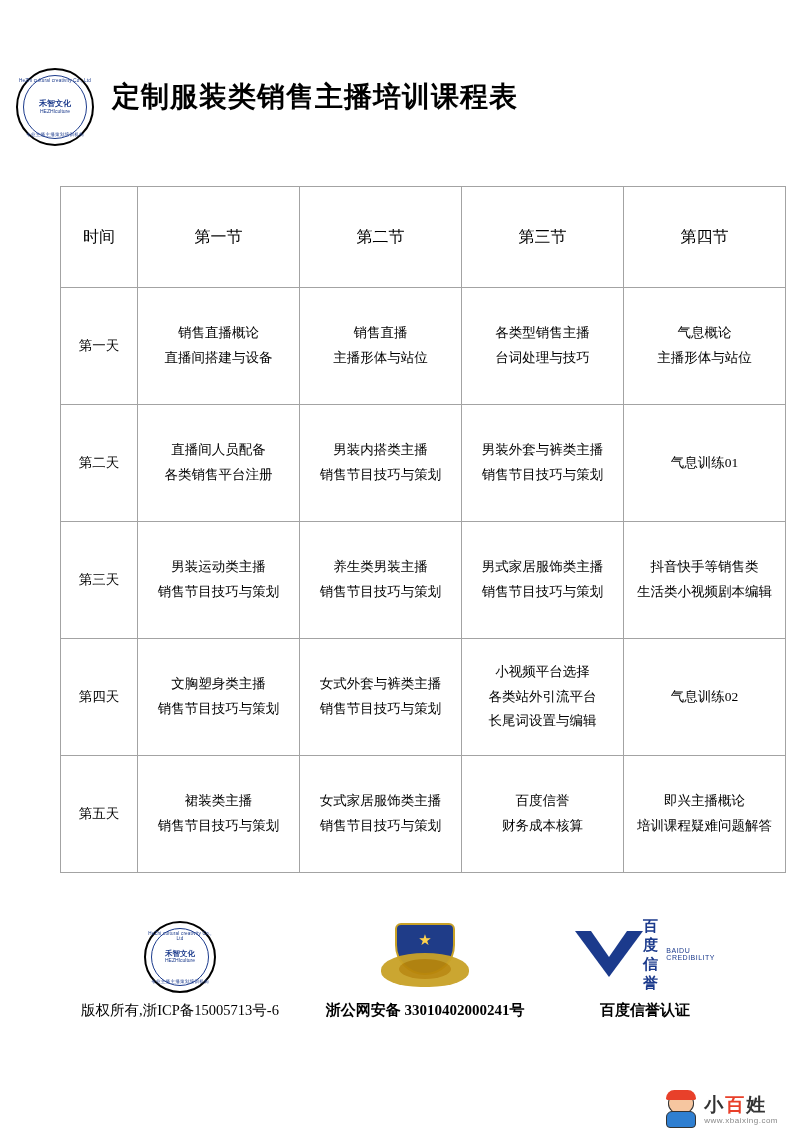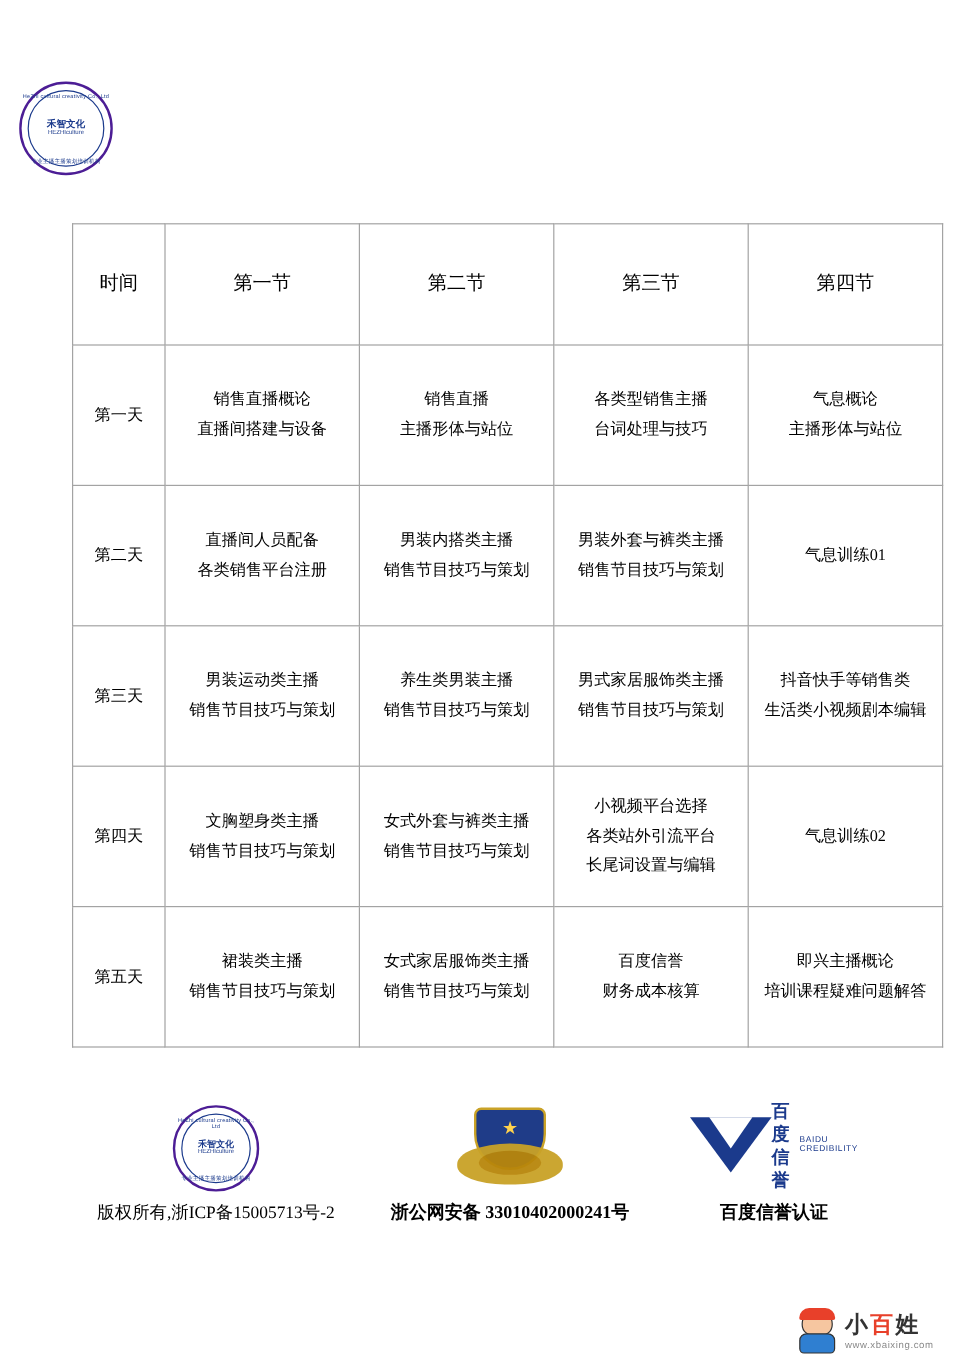--- a/index.html
+++ b/index.html
@@ -25,21 +25,21 @@
   .logo-wrap {
     width: 110px;
     display: flex;
     justify-content: center;
     padding-top: 8px;
   }
   .seal {
     width: 78px;
     height: 78px;
     border-radius: 50%;
-    border: 2px solid #4c1d95;
+    border: 2px solid #000000;
     position: relative;
     display: flex;
     align-items: center;
     justify-content: center;
     box-sizing: border-box;
   }
   .seal::before {
     content: "";
     position: absolute;
     top: 5px; left: 5px; right: 5px; bottom: 5px;
@@ -314,20 +314,21 @@
     <div class="seal">
       <div class="seal-arc-top">HeZhi cultural creativity Co., Ltd</div>
       <div class="seal-inner">
         <div class="cn">禾智文化</div>
         <div class="en">HEZHIculture</div>
       </div>
       <div class="seal-arc-bottom">专业主播主播策划培训机构</div>
     </div>
   </div>
   <div class="title-block">
+    <div class="doc-title">定制服装类销售主播培训课程表</div>
   </div>
 </div>
 
 <div class="table-wrap">
   <table class="schedule">
     <thead>
       <tr>
         <th class="col-time">时间</th>
         <th class="col-sec">第一节</th>
         <th class="col-sec">第二节</th>
@@ -443,21 +444,21 @@
 
   <div class="foot-item f1">
     <div class="seal seal-small">
       <div class="seal-arc-top">HeZhi cultural creativity Co., Ltd</div>
       <div class="seal-inner">
         <div class="cn">禾智文化</div>
         <div class="en">HEZHIculture</div>
       </div>
       <div class="seal-arc-bottom">专业主播主播策划培训机构</div>
     </div>
-    <div class="foot-text">版权所有,浙ICP备15005713号-2</div>
+    <div class="foot-text">版权所有,浙ICP备15005713号-6</div>
   </div>
 
   <div class="foot-item f2">
     <div class="emblem">
       <div class="shield"></div>
       <div class="wings"></div>
     </div>
     <div class="foot-text bold">浙公网安备 33010402000241号</div>
   </div>
 

